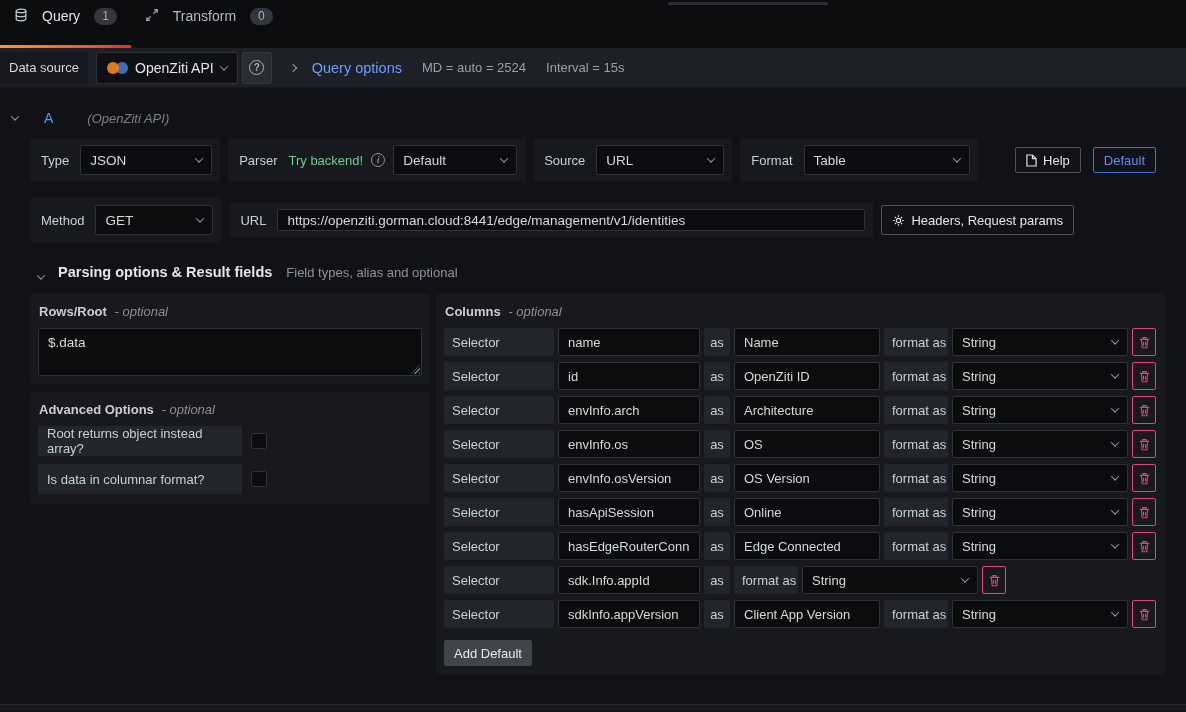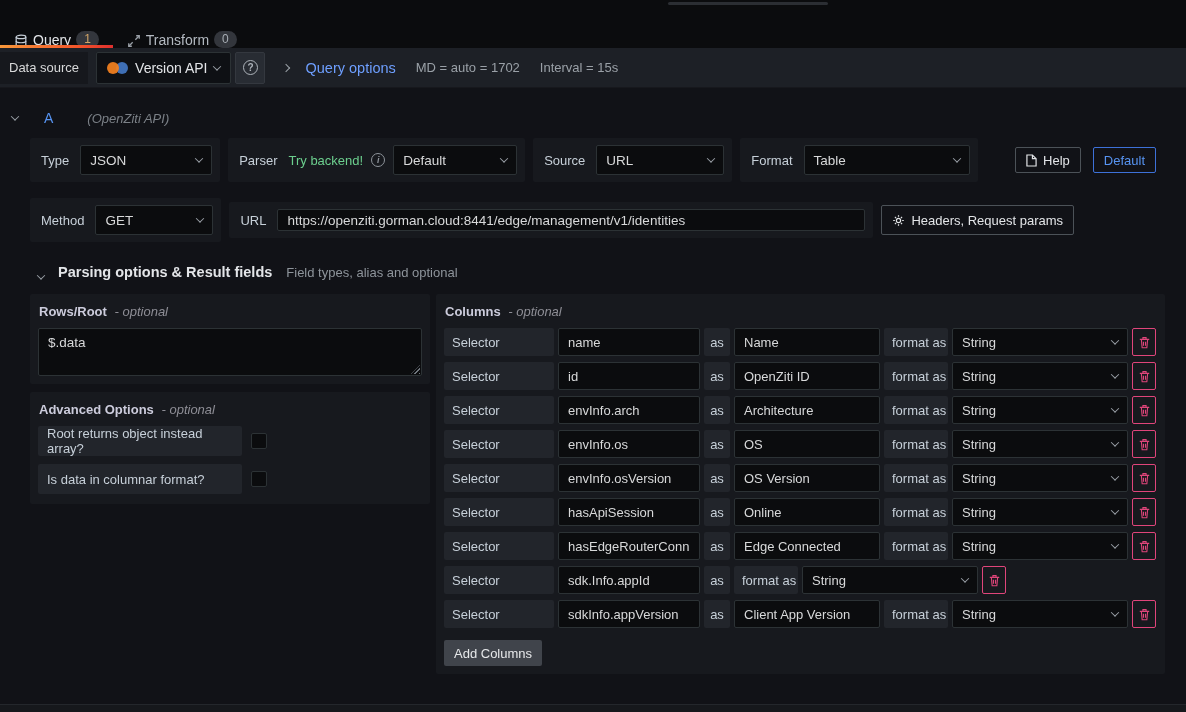--- a/index.html
+++ b/index.html
@@ -7,21 +7,21 @@
   body {
     background:#111217;
     font-family:"Liberation Sans","DejaVu Sans",sans-serif;
     font-size:13px; color:#d8d9da;
   }
   .screen { position:relative; width:1186px; height:712px; }
 
   
   .topbar { height:48px; background:#0b0c0e; display:flex; align-items:flex-end; padding-left:0; position:relative; }
   .drag-line { position:absolute; top:2px; left:668px; width:160px; height:3px; background:#2b2e33; border-radius:2px; }
-  .tab { display:flex; align-items:flex-end; gap:5px; height:40px; padding:0 14px; position:relative; cursor:pointer; }
+  .tab { display:flex; align-items:flex-start; gap:14px; height:40px; padding:0 14px; position:relative; cursor:pointer; }
   .tab .tab-label { font-size:14px; font-weight:500; color:#b4bac1; }
   .tab.active .tab-label { color:#e3e5e8; }
   .tab.active::after { content:""; position:absolute; left:0; right:0; bottom:0; height:3px;
     background:linear-gradient(90deg,#f8983a,#f2542a 70%,#e0302e); }
   .badge { background:#33363c; color:#a7adb4; border-radius:10px; font-size:12px; line-height:17px; padding:0 8px; }
   .badge.warm { color:#d2a567; }
   .tab-icon { display:flex; color:#c7d0d9; }
   .tab.dim .tab-icon { color:#9aa0a7; }
 
   
@@ -139,31 +139,31 @@
     </div>
   </header>
 
   <div class="toolbar">
     <span class="ds-label">Data source</span>
     <div class="ds-picker">
       <span class="ds-logo">
           <i class="c2"></i>
           <i class="c1"></i>
         </span>
-      <span>Version API</span>
+      <span>OpenZiti API</span>
       <i class="chev down"></i>
     </div>
     <div class="qhelp-btn">
       <span class="circle-q">?</span>
     </div>
     <span class="crumb-chev">
         <i class="chev right"></i>
       </span>
     <span class="query-options-link">Query options</span>
-    <span class="summary">MD = auto = 1702</span>
+    <span class="summary">MD = auto = 2524</span>
     <span class="summary">Interval = 15s</span>
   </div>
 
   <div class="qrow-header">
     <i class="chev down"></i>
     <span class="refid">A</span>
     <span class="ds-hint">(OpenZiti API)</span>
   </div>
 
   <div class="editor-row">
@@ -423,18 +423,18 @@
           <span>String</span>
           <i class="chev down"></i>
         </div>
         <button class="trash-btn">
           <svg width="11" height="13" viewBox="0 0 14 16" fill="none" stroke="currentColor" stroke-width="1.4">
               <path d="M1 4h12M5 4V1.8h4V4M3 4l1 10.6h6L11 4M5.7 7v5M8.3 7v5"></path>
             </svg>
         </button>
       </div>
 
-      <button class="add-cols-btn">Add Columns</button>
+      <button class="add-cols-btn">Add Default</button>
     </div>
   </div>
 
   <div class="bottom-strip"></div>
 </div>
 
 </body></html>

